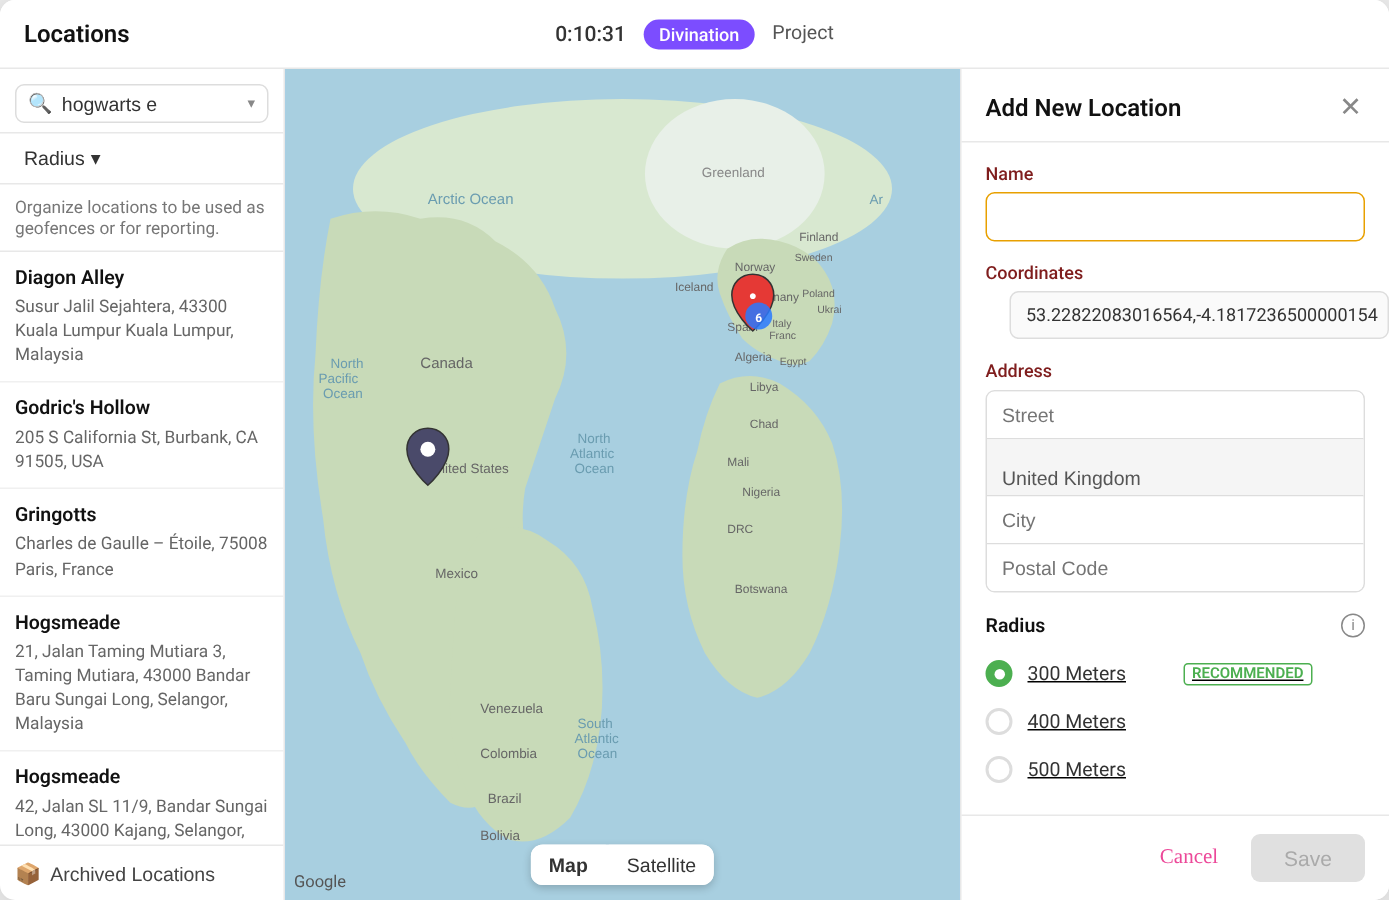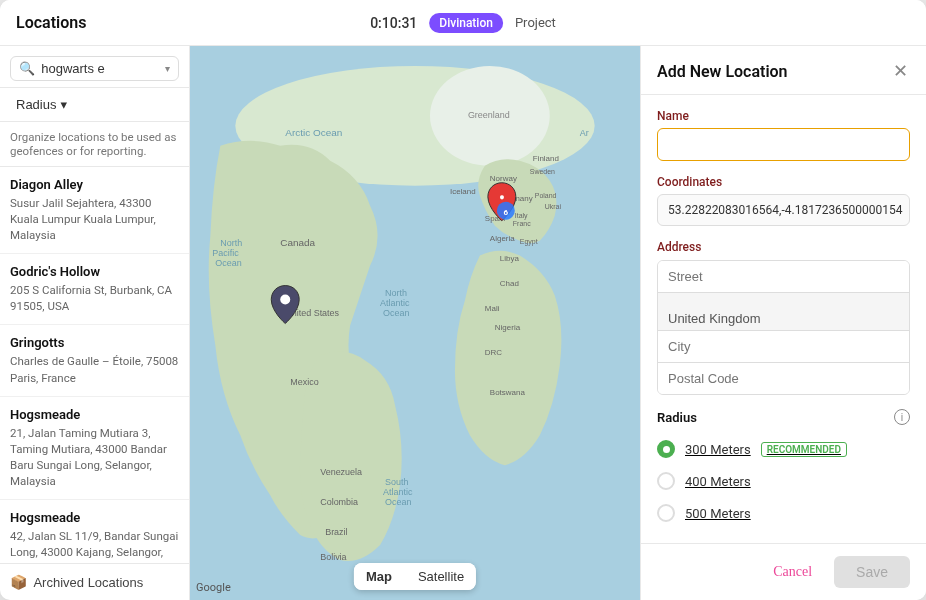--- a/index.html
+++ b/index.html
@@ -270,20 +270,21 @@
       outline: none;
     }
     .coordinates-box {
       width: 100%;
       border: 1px solid #ddd;
       border-radius: 6px;
       padding: 8px 10px;
       font-size: 12px;
       color: #333;
       background: #fafafa;
+      margin-left: 16px;
     }
     .address-section .field-label {
       margin-bottom: 6px;
     }
     .address-fields {
       display: flex;
       flex-direction: column;
       gap: 0;
       border: 1px solid #ddd;
       border-radius: 6px;
@@ -394,20 +395,21 @@
       font-size: 13px;
       color: #333;
     }
     .recommended-badge {
       font-size: 10px;
       color: #4caf50;
       border: 1px solid #4caf50;
       border-radius: 3px;
       padding: 1px 5px;
       font-weight: 600;
+      margin-left: 28px;
     }
     
     .panel-footer {
       padding: 12px 16px;
       border-top: 1px solid #e8e8e8;
       display: flex;
       justify-content: flex-end;
       gap: 12px;
       align-items: center;
     }

